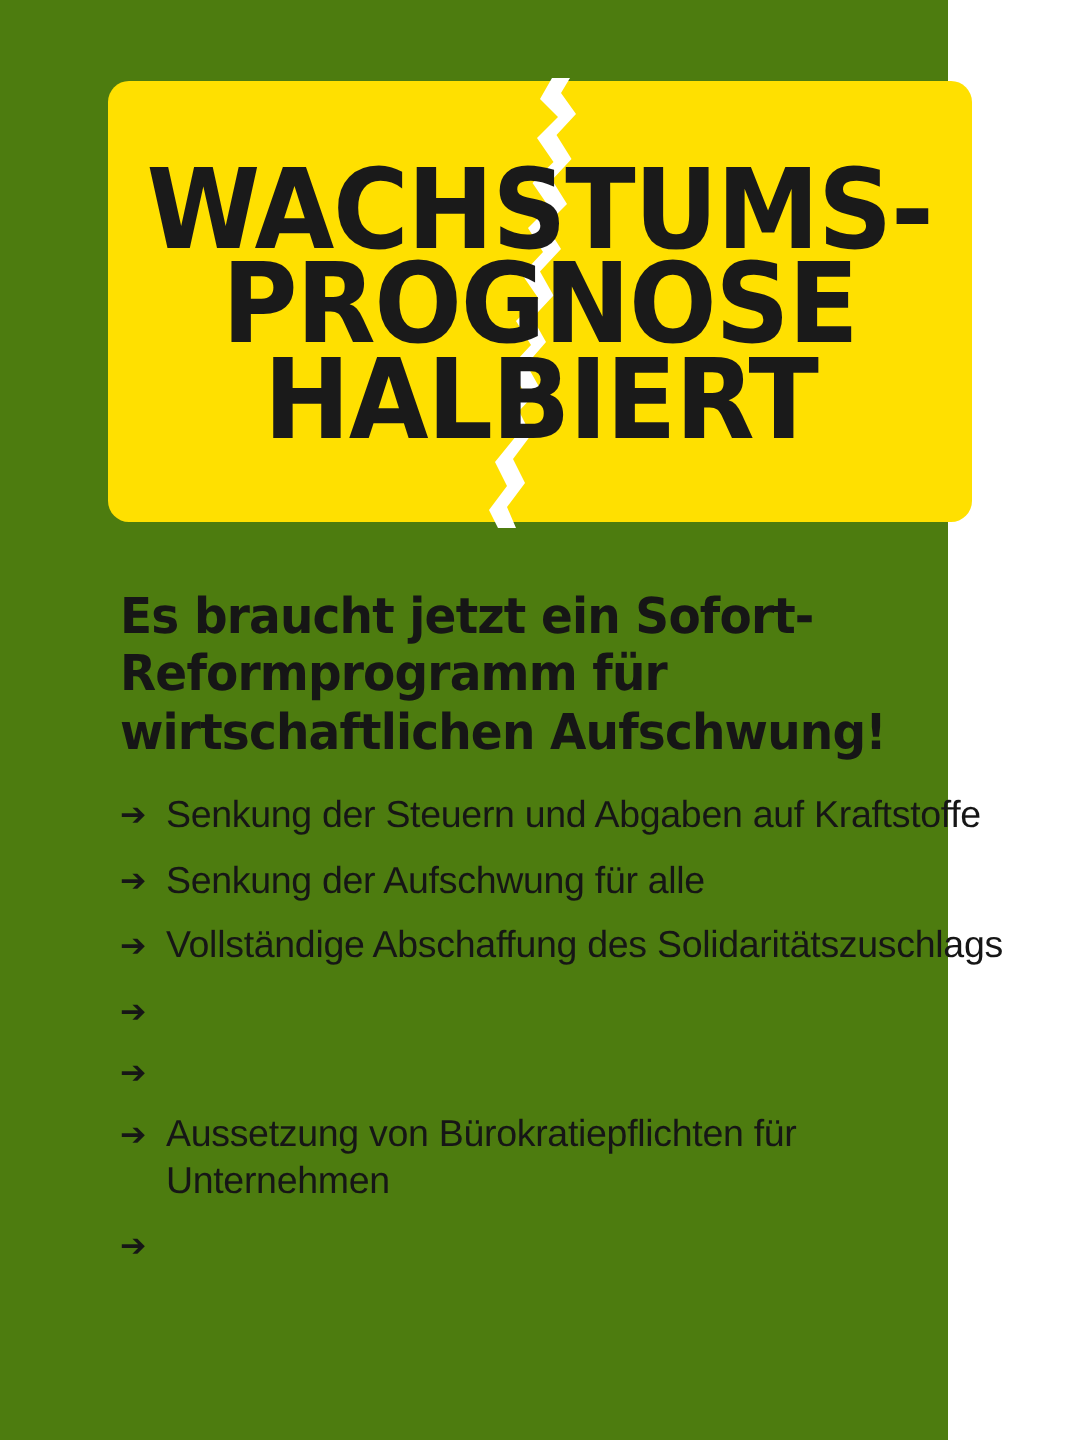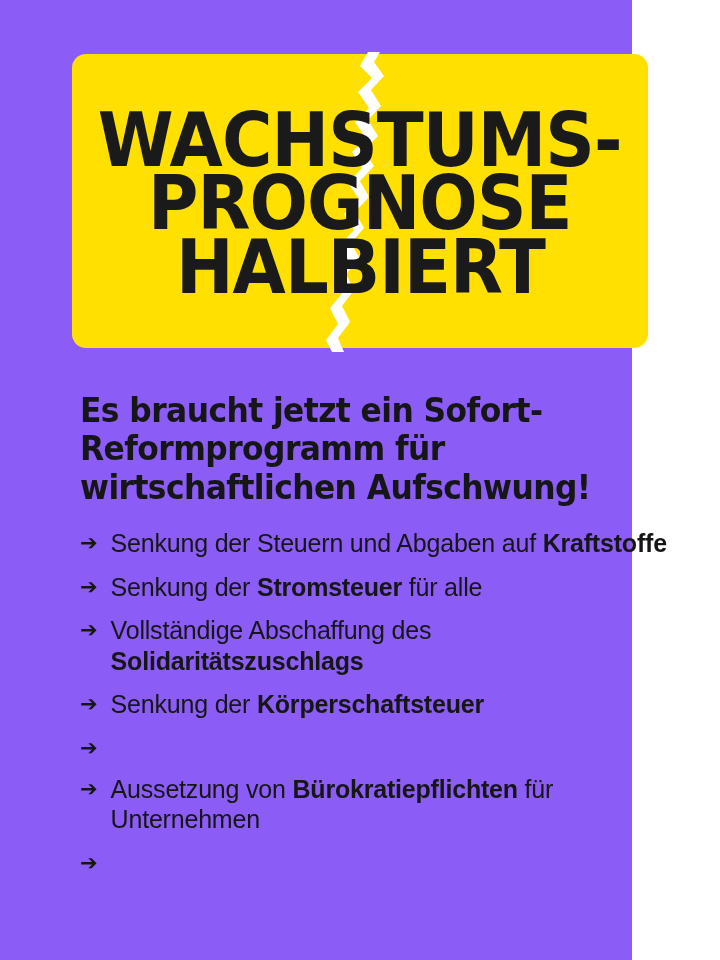--- a/index.html
+++ b/index.html
@@ -11,21 +11,21 @@
     height: 960px;
     background: #ffffff;
     font-family: "Liberation Sans", sans-serif;
     overflow: hidden;
   }
 
   .poster {
     position: relative;
     width: 632px;
     height: 960px;
-    background: #8b5cf6;
+    background: #4d7c0f;
   }
 
   
   .banner-wrap {
     position: absolute;
     left: 72px;
     top: 54px;
     width: 576px;
     height: 294px;
   }
@@ -113,21 +113,21 @@
   }
 
   .demand-text {
     font-family: "Liberation Sans", sans-serif;
     font-size: 25px;
     line-height: 1.22;
     color: #161616;
     letter-spacing: -0.2px;
   }
   .demand-text b {
-    font-weight: bold;
+    font-weight: normal;
     margin-top: 32px;
   }
 </style>
 </head>
 <body>
 
 <div class="poster">
 
   <div class="banner-wrap">
     <div class="banner"></div>
@@ -145,29 +145,28 @@
 
   <div class="subhead">Es braucht jetzt ein Sofort-Reformprogramm für wirtschaftlichen Aufschwung!</div>
 
   <div class="demands">
       <div class="demand-item">
         <span class="arrow">➔</span>
         <span class="demand-text">Senkung der Steuern und Abgaben auf <b>Kraftstoffe</b></span>
       </div>
       <div class="demand-item">
         <span class="arrow">➔</span>
-        <span class="demand-text">Senkung der <b>Stromsteuer</b> für alle</span>
+        <span class="demand-text">Senkung der <b>Aufschwung</b> für alle</span>
       </div>
       <div class="demand-item">
         <span class="arrow">➔</span>
         <span class="demand-text">Vollständige Abschaffung des <b>Solidaritätszuschlags</b></span>
       </div>
       <div class="demand-item">
         <span class="arrow">➔</span>
-        <span class="demand-text">Senkung der <b>Körperschaftsteuer</b></span>
       </div>
       <div class="demand-item">
         <span class="arrow">➔</span>
       </div>
       <div class="demand-item">
         <span class="arrow">➔</span>
         <span class="demand-text">Aussetzung von <b>Bürokratiepflichten</b> für Unternehmen</span>
       </div>
       <div class="demand-item">
         <span class="arrow">➔</span>

